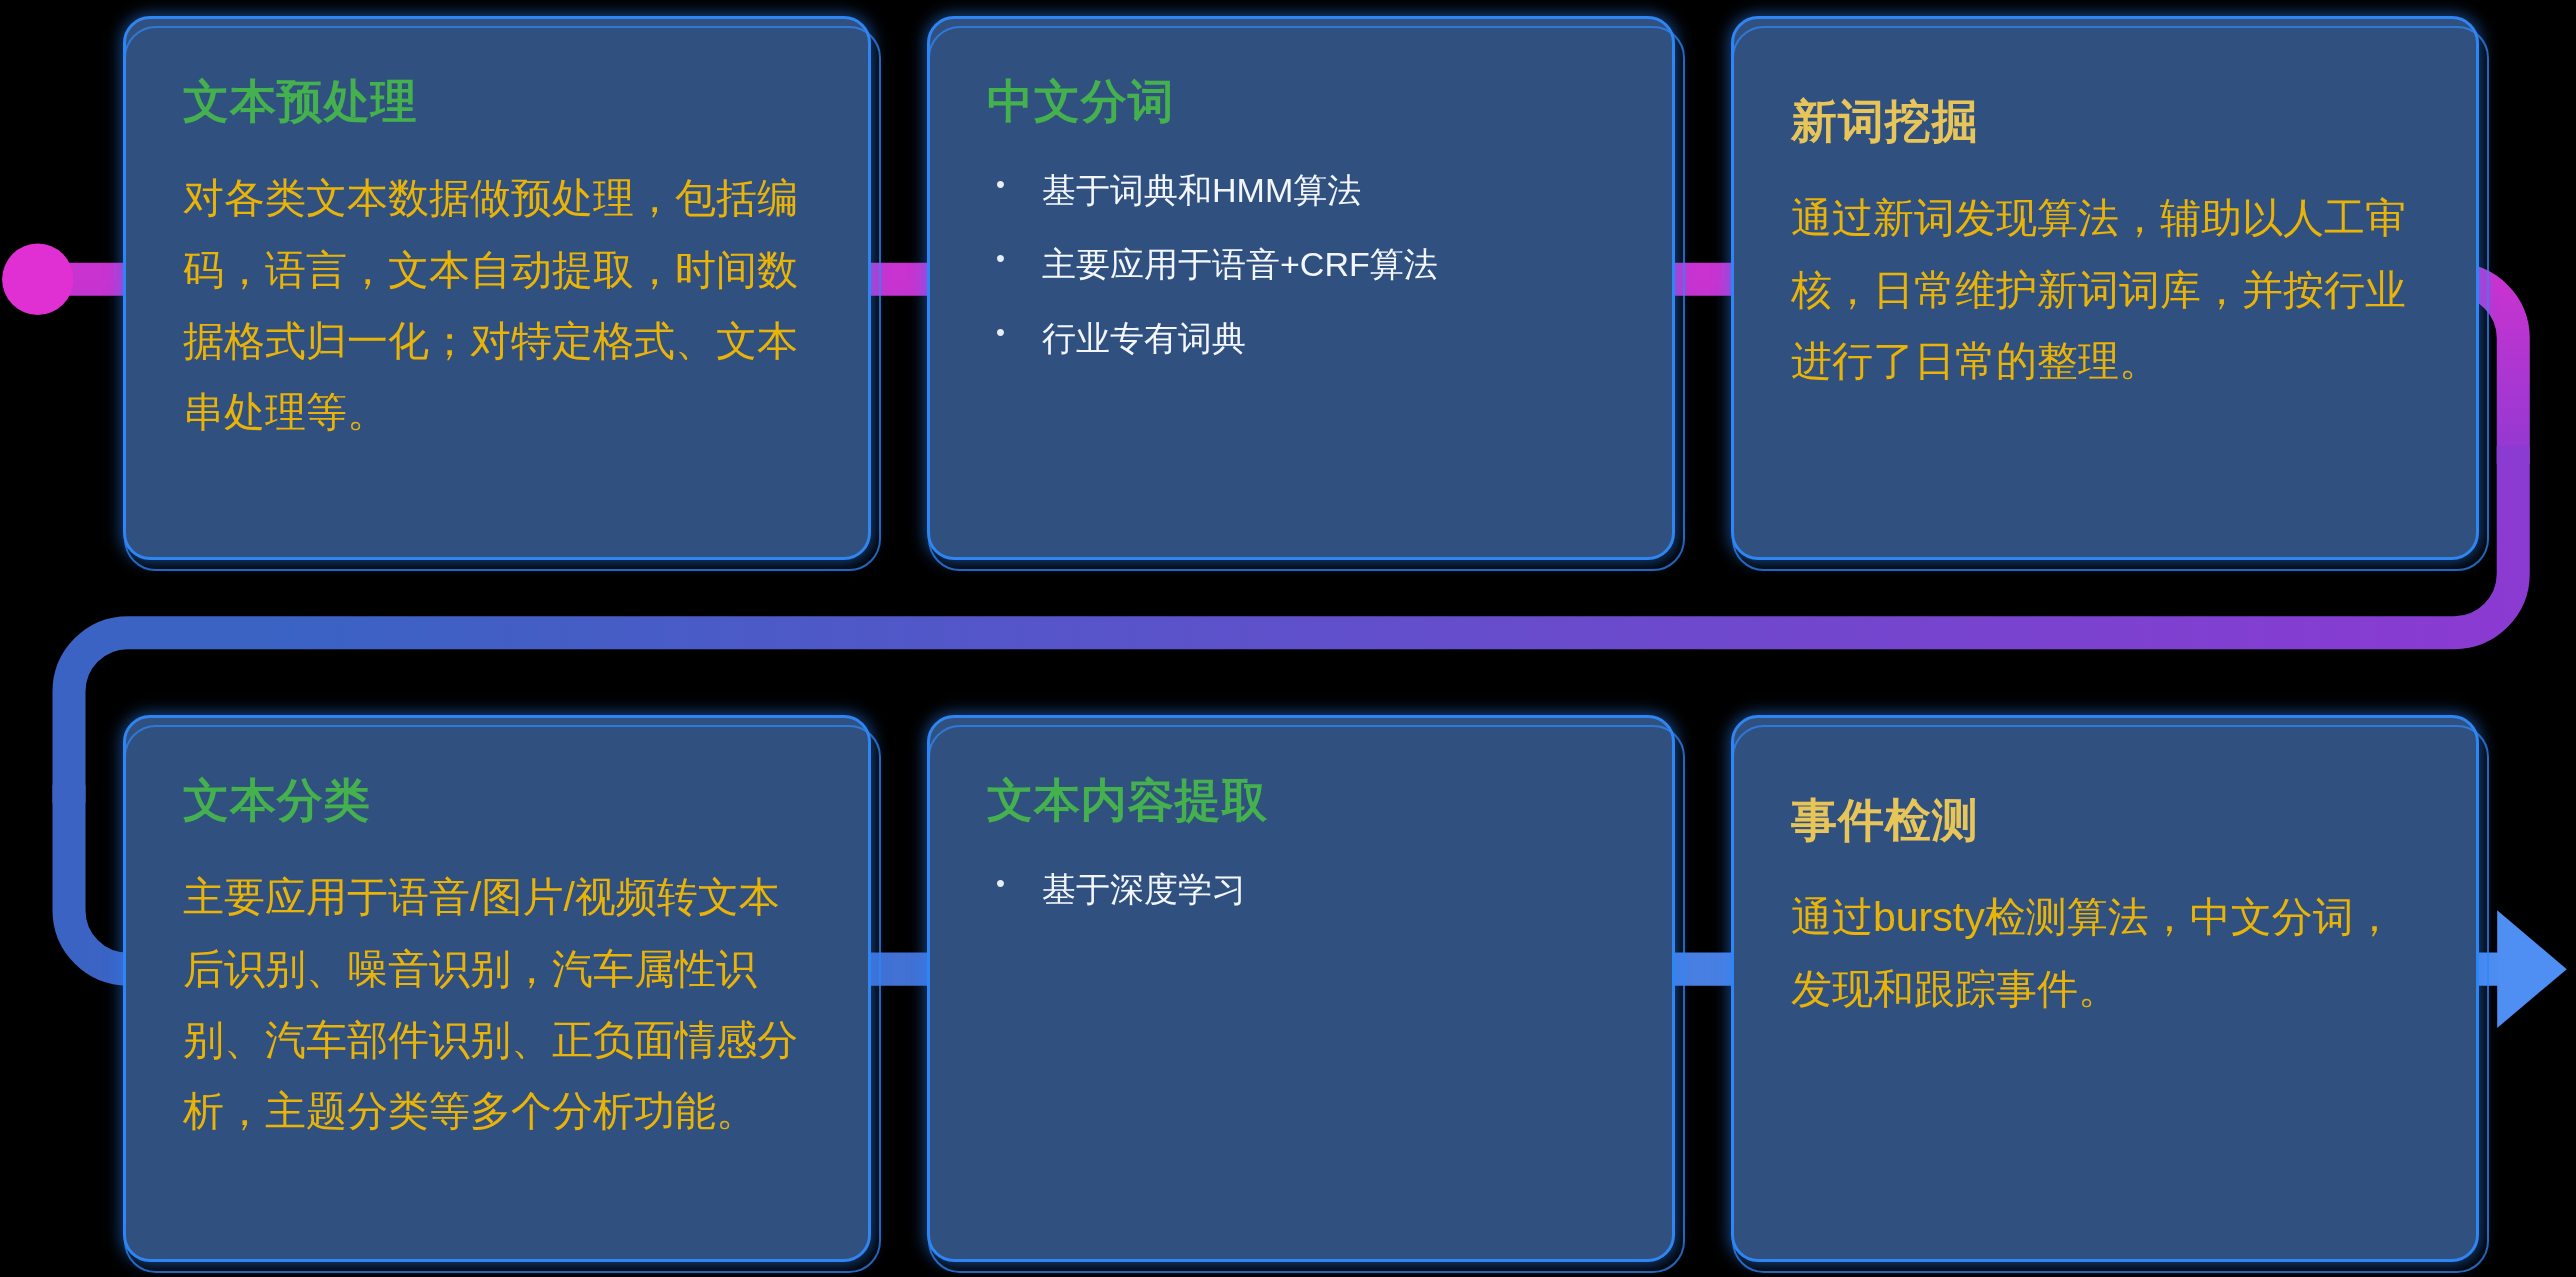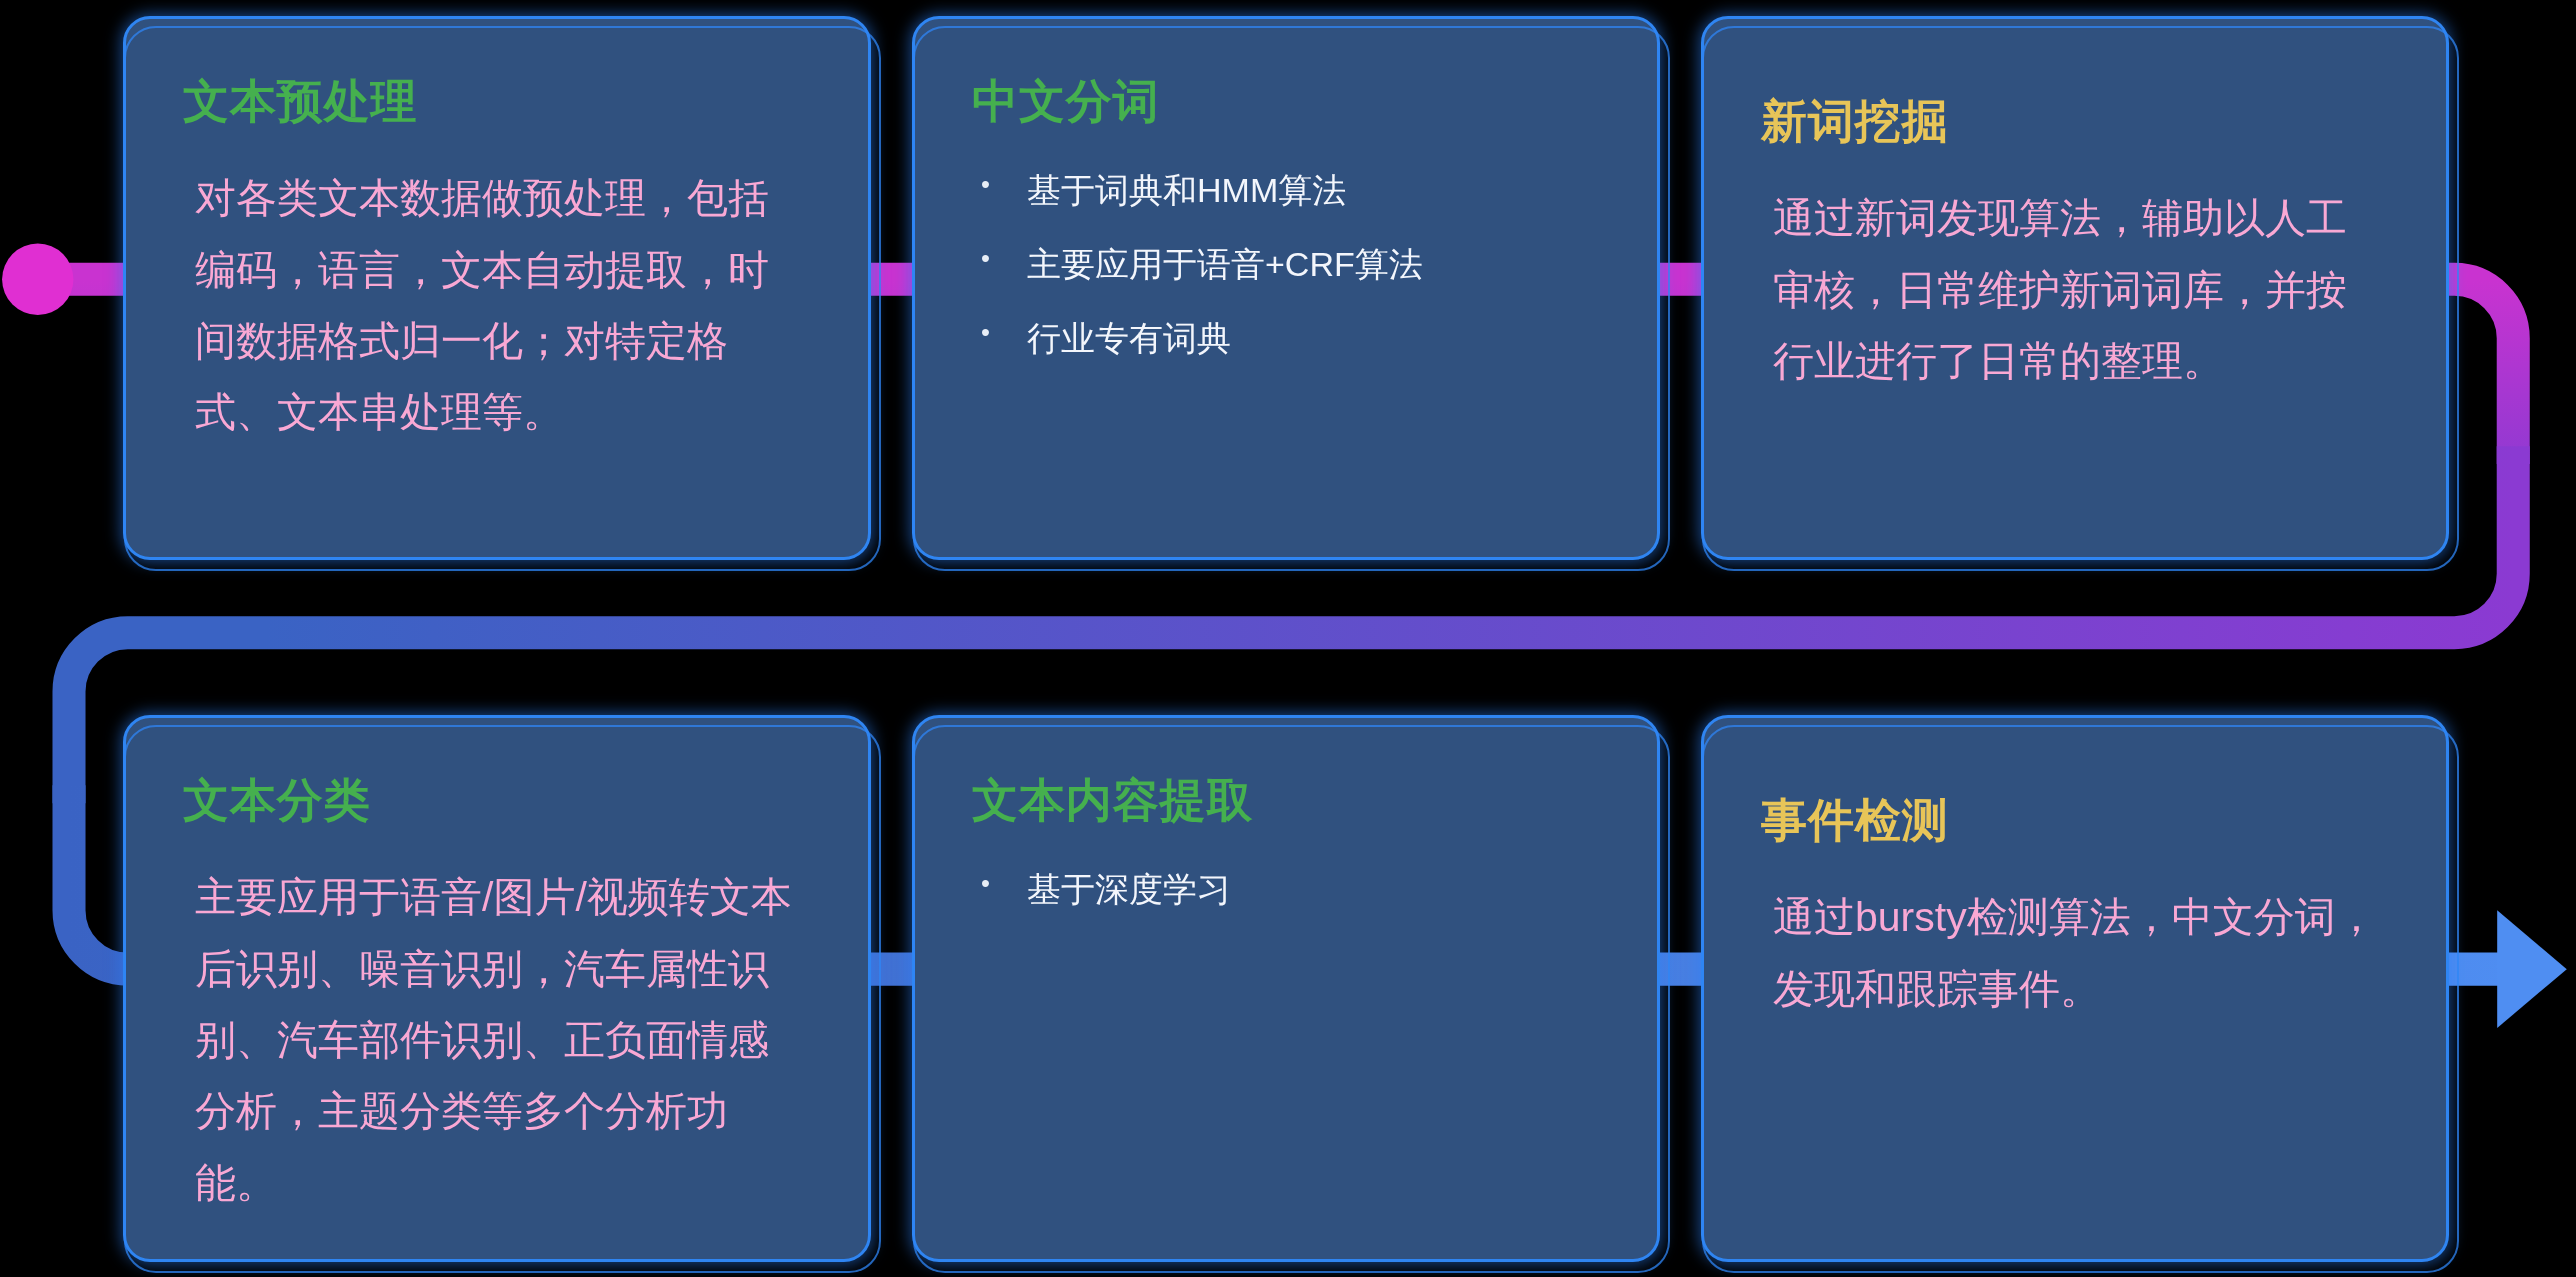--- a/index.html
+++ b/index.html
@@ -18,21 +18,21 @@
   .connector-svg {
     position: absolute;
     left: 0;
     top: 0;
     z-index: 0;
   }
   .row {
     position: absolute;
     left: 123px;
     display: flex;
-    gap: 41px;
+    gap: 56px;
     z-index: 2;
   }
   .row-top { top: 16px; }
   .row-bottom { top: 715px; align-items: flex-end; }
   .card {
     position: relative;
     width: 748px;
     box-sizing: border-box;
     background: #30517f;
     border: 3.6px solid #2f85f2;
@@ -56,24 +56,24 @@
   .card-title {
     margin: 0 0 34px 0;
     font-size: 46px;
     font-weight: 700;
     letter-spacing: 0.9px;
     line-height: 1.2;
   }
   .title-green { color: #45b04e; }
   .title-yellow { color: #e8c558; margin-top: 20px; }
   .card-body {
-    margin: 12px;
+    margin: 0;
     font-size: 41px;
     line-height: 1.74;
-    color: #f9a8d4;
+    color: #eab308;
   }
   .card-bullets {
     list-style: none;
     margin: 3.6px 0 0 0;
     padding: 0;
     font-size: 34px;
     line-height: 1.6;
     color: #f3f6fc;
   }
   .card-bullets li {

